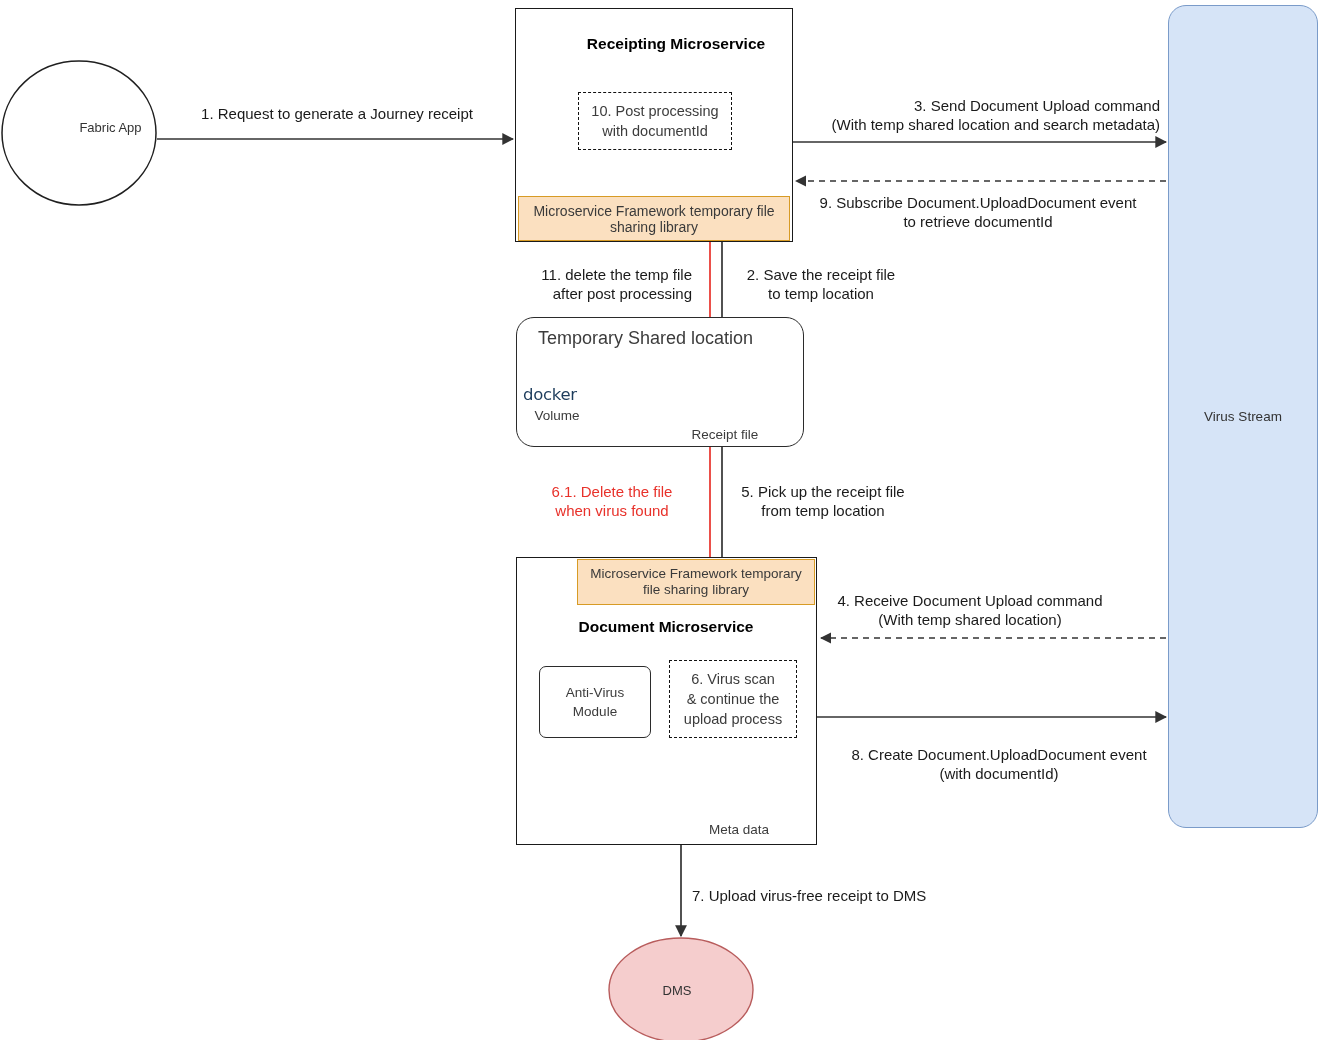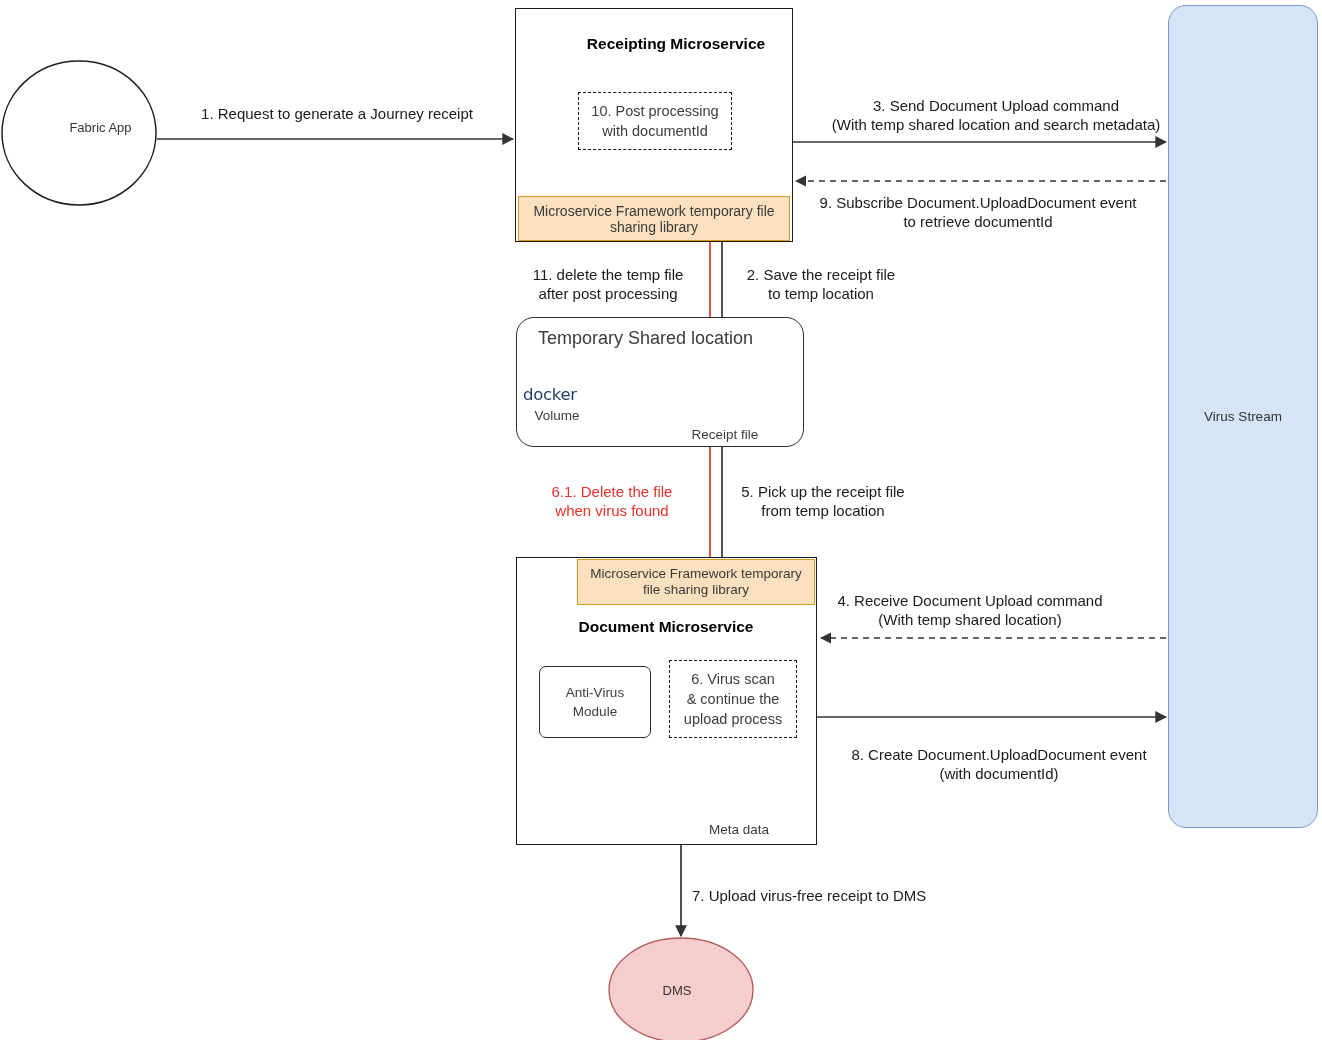--- a/index.html
+++ b/index.html
@@ -273,21 +273,21 @@
         <rect x="37" y="56" width="12" height="3"></rect>
         <rect x="52" y="56" width="10" height="3"></rect>
         <rect x="37" y="62" width="12" height="3"></rect>
         <rect x="52" y="62" width="10" height="3"></rect>
         <rect x="37" y="68" width="12" height="3"></rect>
         <rect x="52" y="68" width="10" height="3"></rect>
       </g>
     </g>
   </svg>
 
-  <div style="position:absolute; left:10px; top:120px; width:181px;">
+  <div style="position:absolute; left:20px; top:120px; width:181px;">
     <div class="ellipse-label" style="position:static; transform:none;">Fabric App</div>
   </div>
 
   <div class="box-svc" style="left:515px; top:8px; width:278px; height:234px;"></div>
   <div class="node-title" style="left:573px; top:35px; width:206px;">Receipting Microservice</div>
   <div class="dashed-note" style="left:578px; top:92px; width:154px; height:58px;">10. Post processing
 with documentId</div>
   <div class="band-orange" style="left:518px; top:196px; width:272px; height:45px;">Microservice Framework temporary file
 sharing library</div>
 
@@ -308,27 +308,27 @@
 upload process</div>
   <div class="icon-caption" style="left:696px; top:822px; width:86px;">Meta data</div>
 
   <div class="event-stream" style="left:1168px; top:5px; width:150px; height:823px;"></div>
   <div class="event-stream-label" style="left:1168px; top:409px; width:150px;">Virus Stream</div>
 
   <div class="ellipse-label" style="left:609px; top:983px; width:136px; transform:none;">DMS</div>
 
   <div class="lbl" style="left:184px; top:104px; width:306px;">1. Request to generate a Journey receipt</div>
 
-  <div class="lbl" style="left:812px; top:96px; width:368px;">3. Send Document Upload command
+  <div class="lbl" style="left:792px; top:96px; width:368px;text-align:right;">3. Send Document Upload command
 (With temp shared location and search metadata)</div>
 
   <div class="lbl" style="left:800px; top:193px; width:356px;">9. Subscribe Document.UploadDocument event
 to retrieve documentId</div>
 
-  <div class="lbl" style="left:524px; top:265px; width:168px;">11. delete the temp file
+  <div class="lbl" style="left:524px; top:265px; width:168px;text-align:right;">11. delete the temp file
 after post processing</div>
 
   <div class="lbl" style="left:733px; top:265px; width:176px;">2. Save the receipt file
 to temp location</div>
 
   <div class="lbl lbl-red" style="left:529px; top:482px; width:166px;">6.1. Delete the file
 when virus found</div>
 
   <div class="lbl" style="left:730px; top:482px; width:186px;">5. Pick up the receipt file
 from temp location</div>

